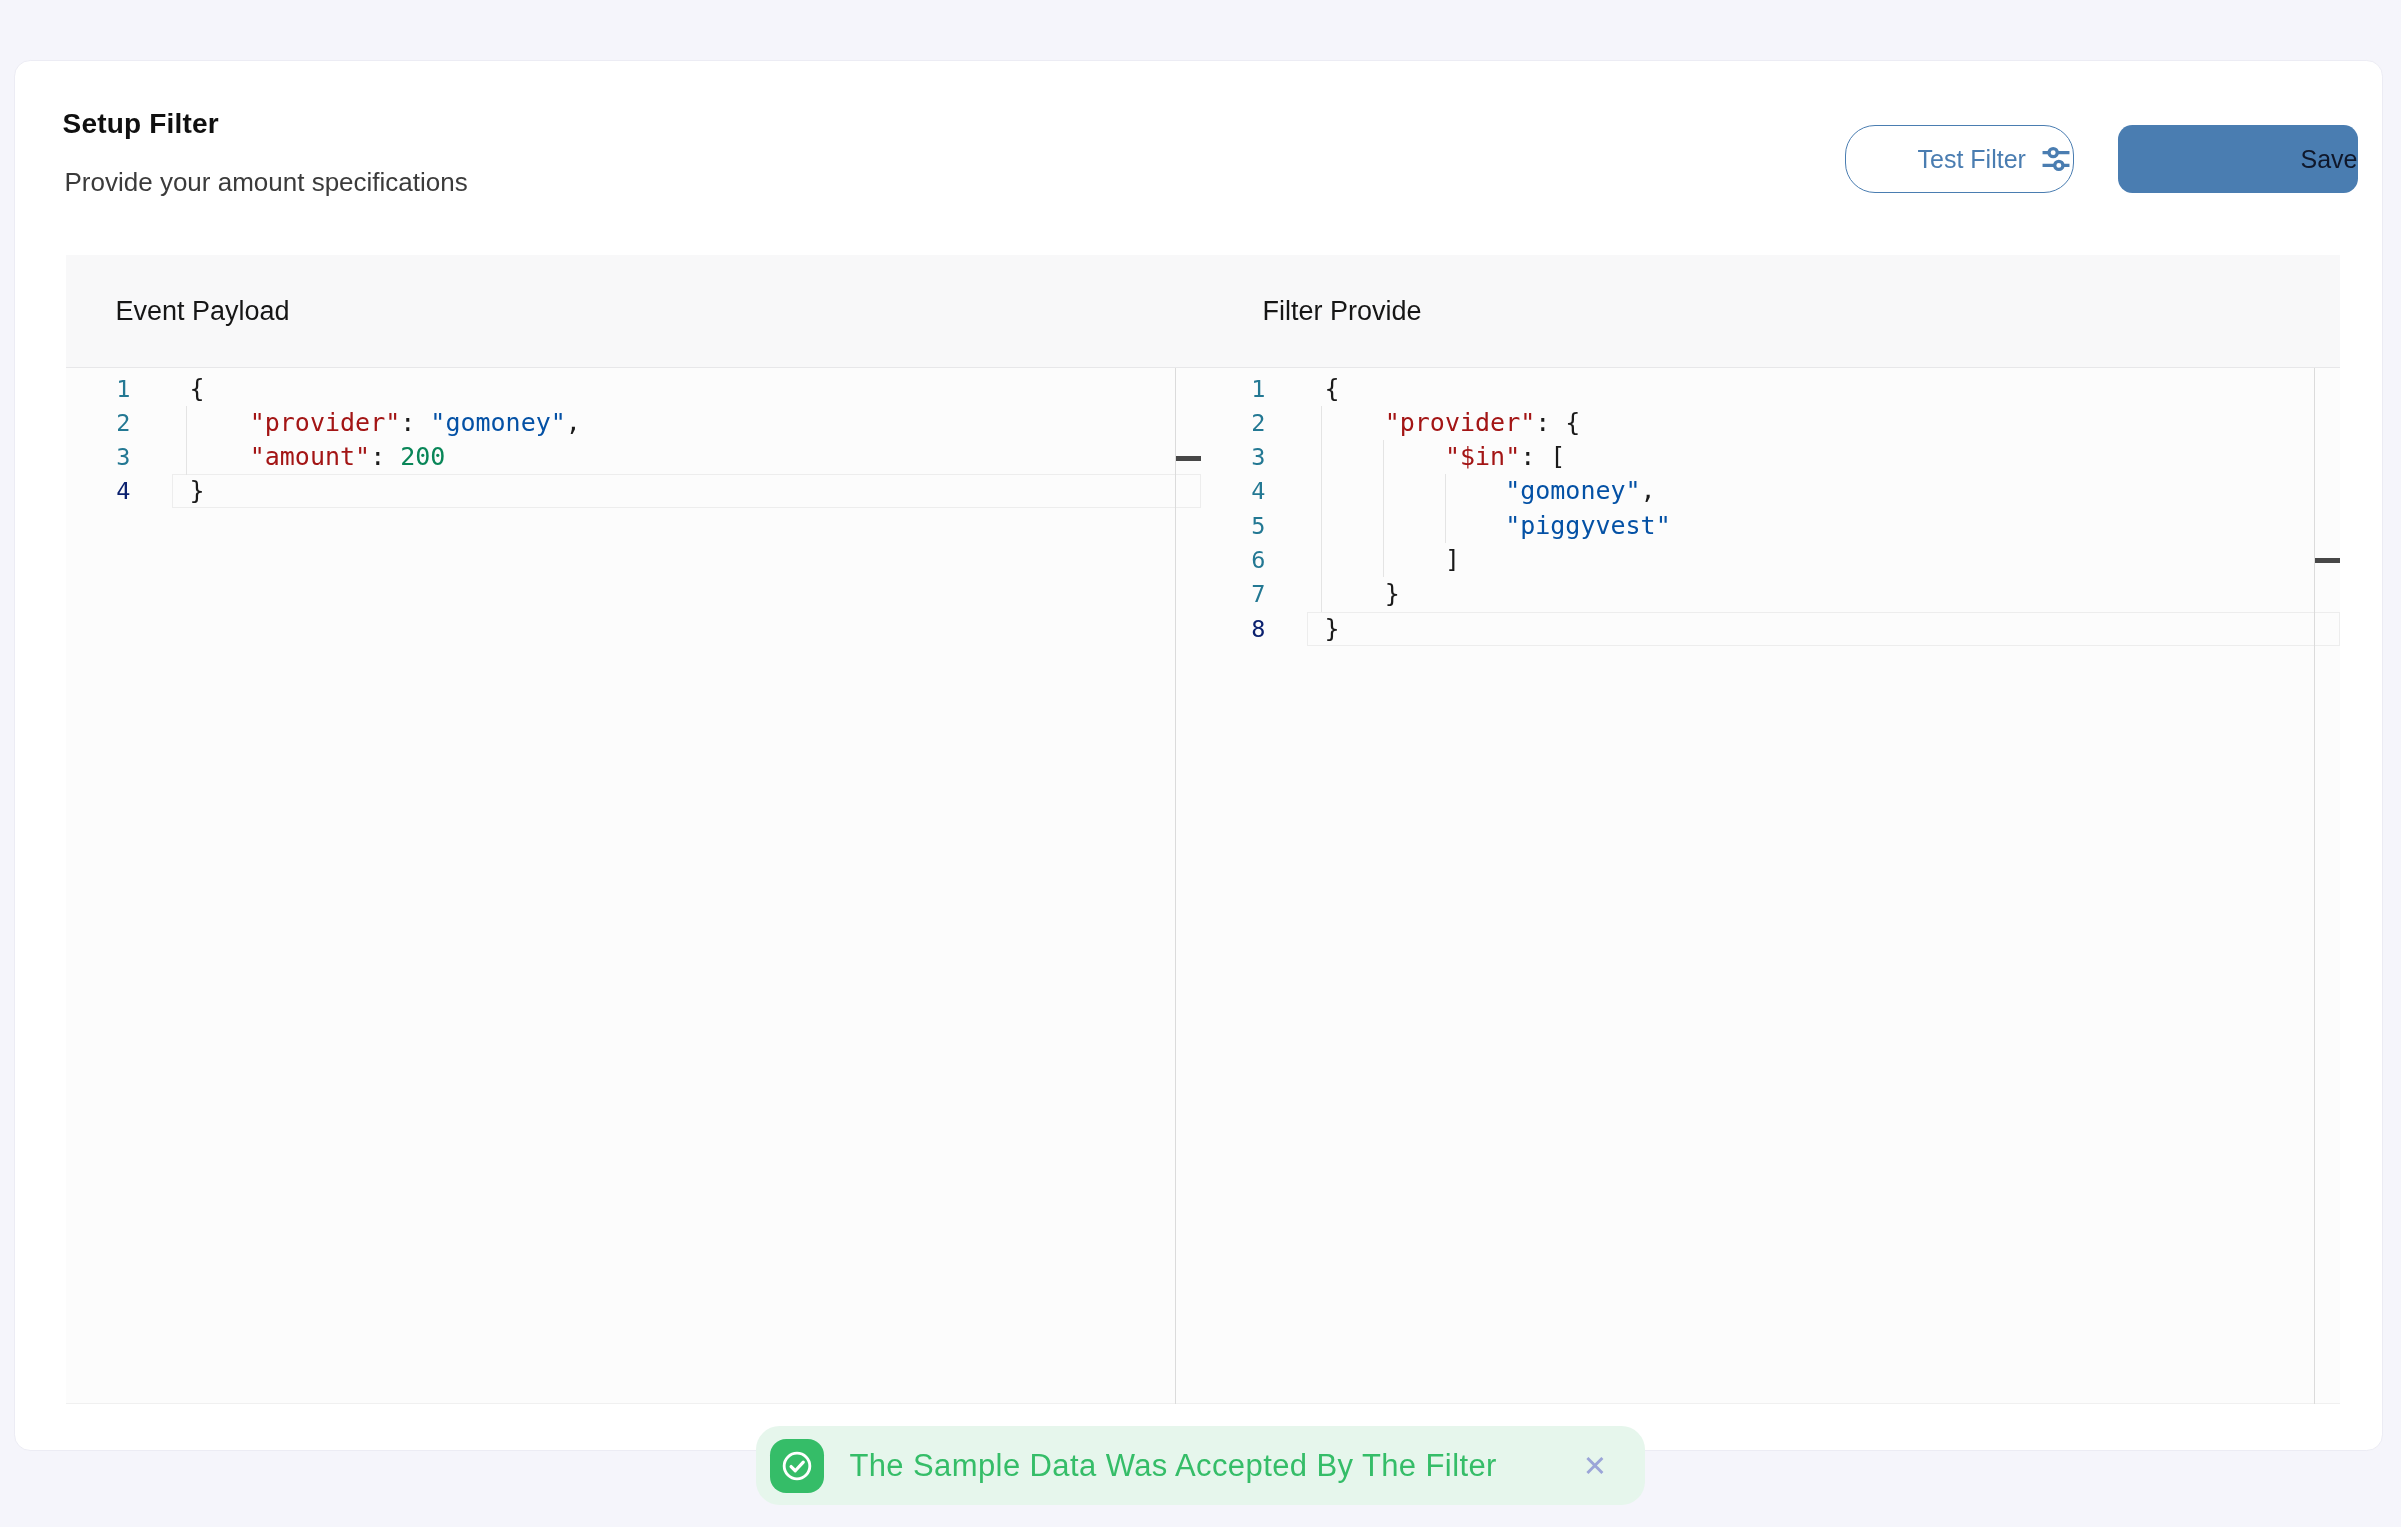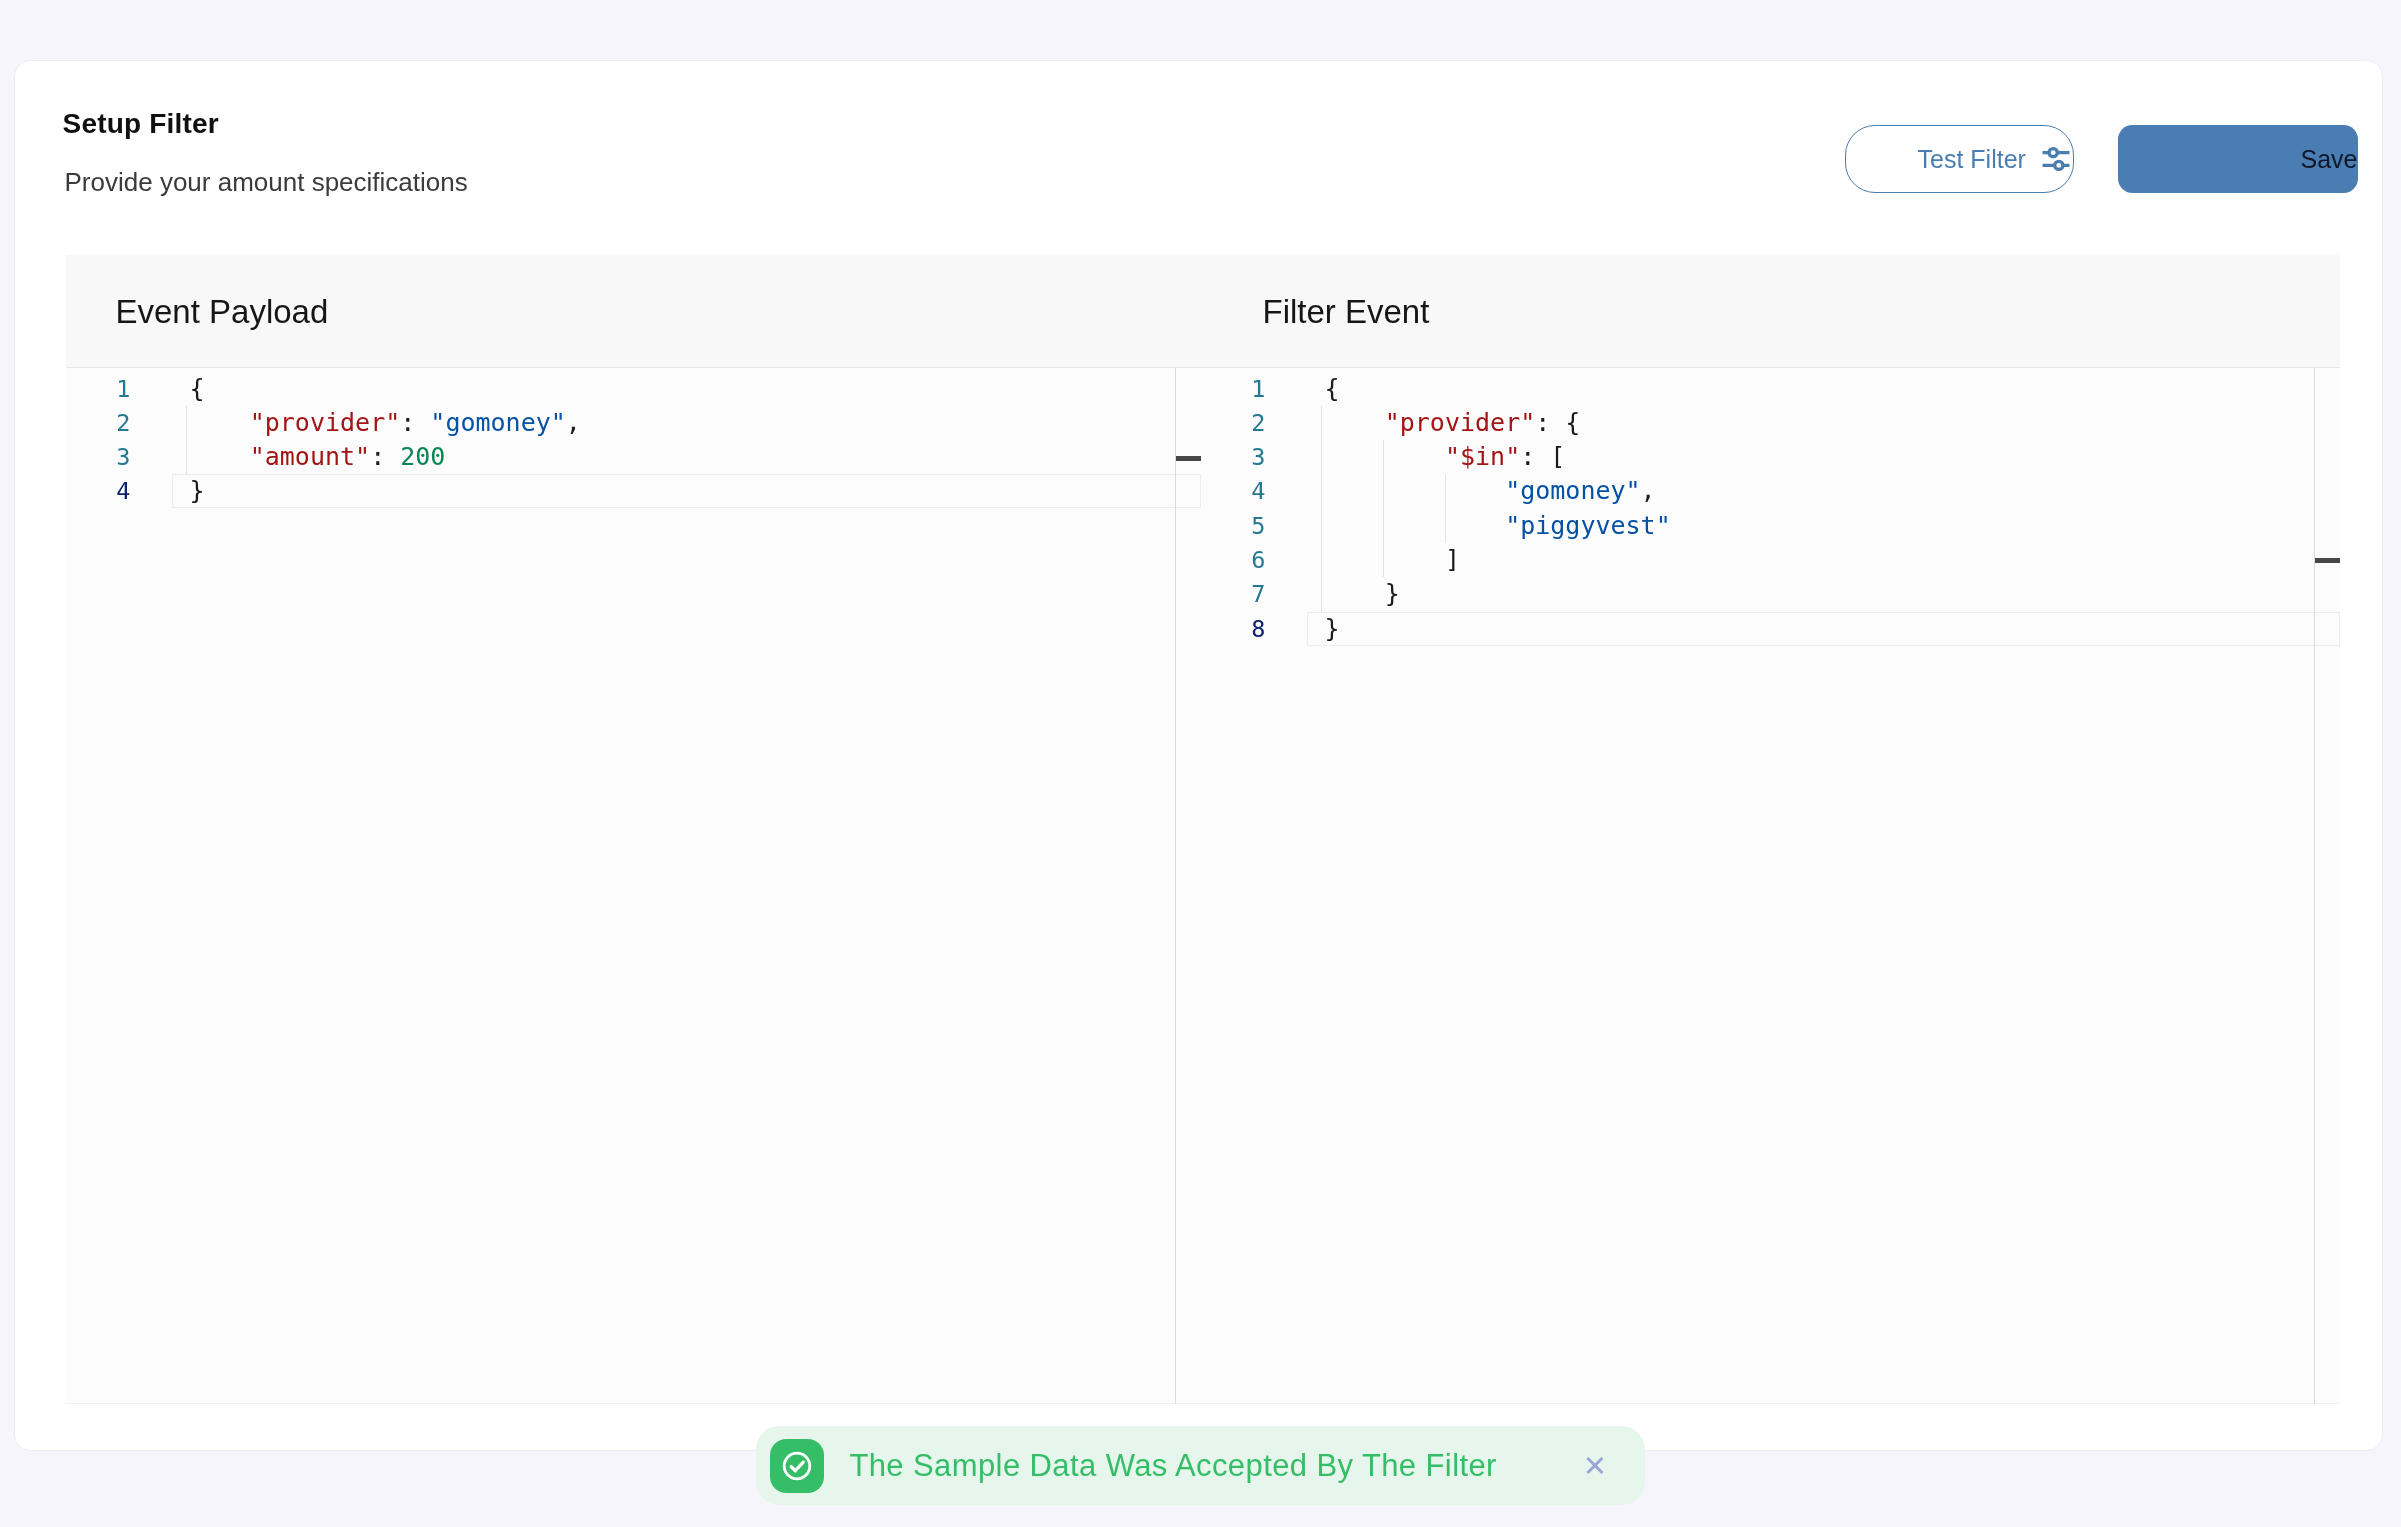--- a/index.html
+++ b/index.html
@@ -41,21 +41,21 @@
   .panel {
     position:absolute; left:51px; top:194px; width:2274px; height:1149px;
     background:#fcfcfc; border-bottom:0.9px solid #f0f0f0;
   }
   .band {
     position:absolute; left:0; top:0; width:100%; height:113px;
     background:#f8f8f9; border-bottom:0.9px solid #e7e7e9;
   }
   .band-label {
     position:absolute; top:0; height:113px; display:flex; align-items:center;
-    font-size:33px; font-weight:500; color:#161616;
+    font-size:27px; font-weight:500; color:#161616;
   }
   .band-label.l1 { left:50px; }
   .band-label.l2 { left:1197px; }
 
   .editors { position:absolute; left:0; top:113px; width:2274px; height:1036px; }
   .pane { position:absolute; top:0; height:1036px; overflow:hidden; }
   .pane1 { left:0; width:1135px; }
   .pane2 { left:1135px; width:1139px; }
   .pane::after { 
     content:""; position:absolute; top:0; bottom:0; right:24.4px; width:0.9px; background:#dbdbdb;
@@ -124,21 +124,21 @@
       </svg>
     </button>
 
     <button class="btn btn-solid">
       <span>Save</span>
     </button>
 
     <div class="panel">
       <div class="band">
         <div class="band-label l1">Event Payload</div>
-        <div class="band-label l2">Filter Event</div>
+        <div class="band-label l2">Filter Provide</div>
       </div>
       <div class="editors">
         <div class="pane pane1">
             <div class="current-line" style="top: 106px;"></div>
             <div class="indent-guide" style="left: 120px; top: 38px; height: 69px;"></div>
             <div class="line-num" style="top: 3.6px;">1</div>
             <div class="code-line" style="top: 3.6px;"><span class="tok-punct">{</span></div>
             <div class="line-num" style="top: 38px;">2</div>
             <div class="code-line" style="top: 38px;"><span class="tok-text">    </span><span class="tok-key">"provider"</span><span class="tok-punct">: </span><span class="tok-str">"gomoney"</span><span class="tok-punct">,</span></div>
             <div class="line-num" style="top: 72px;">3</div>

